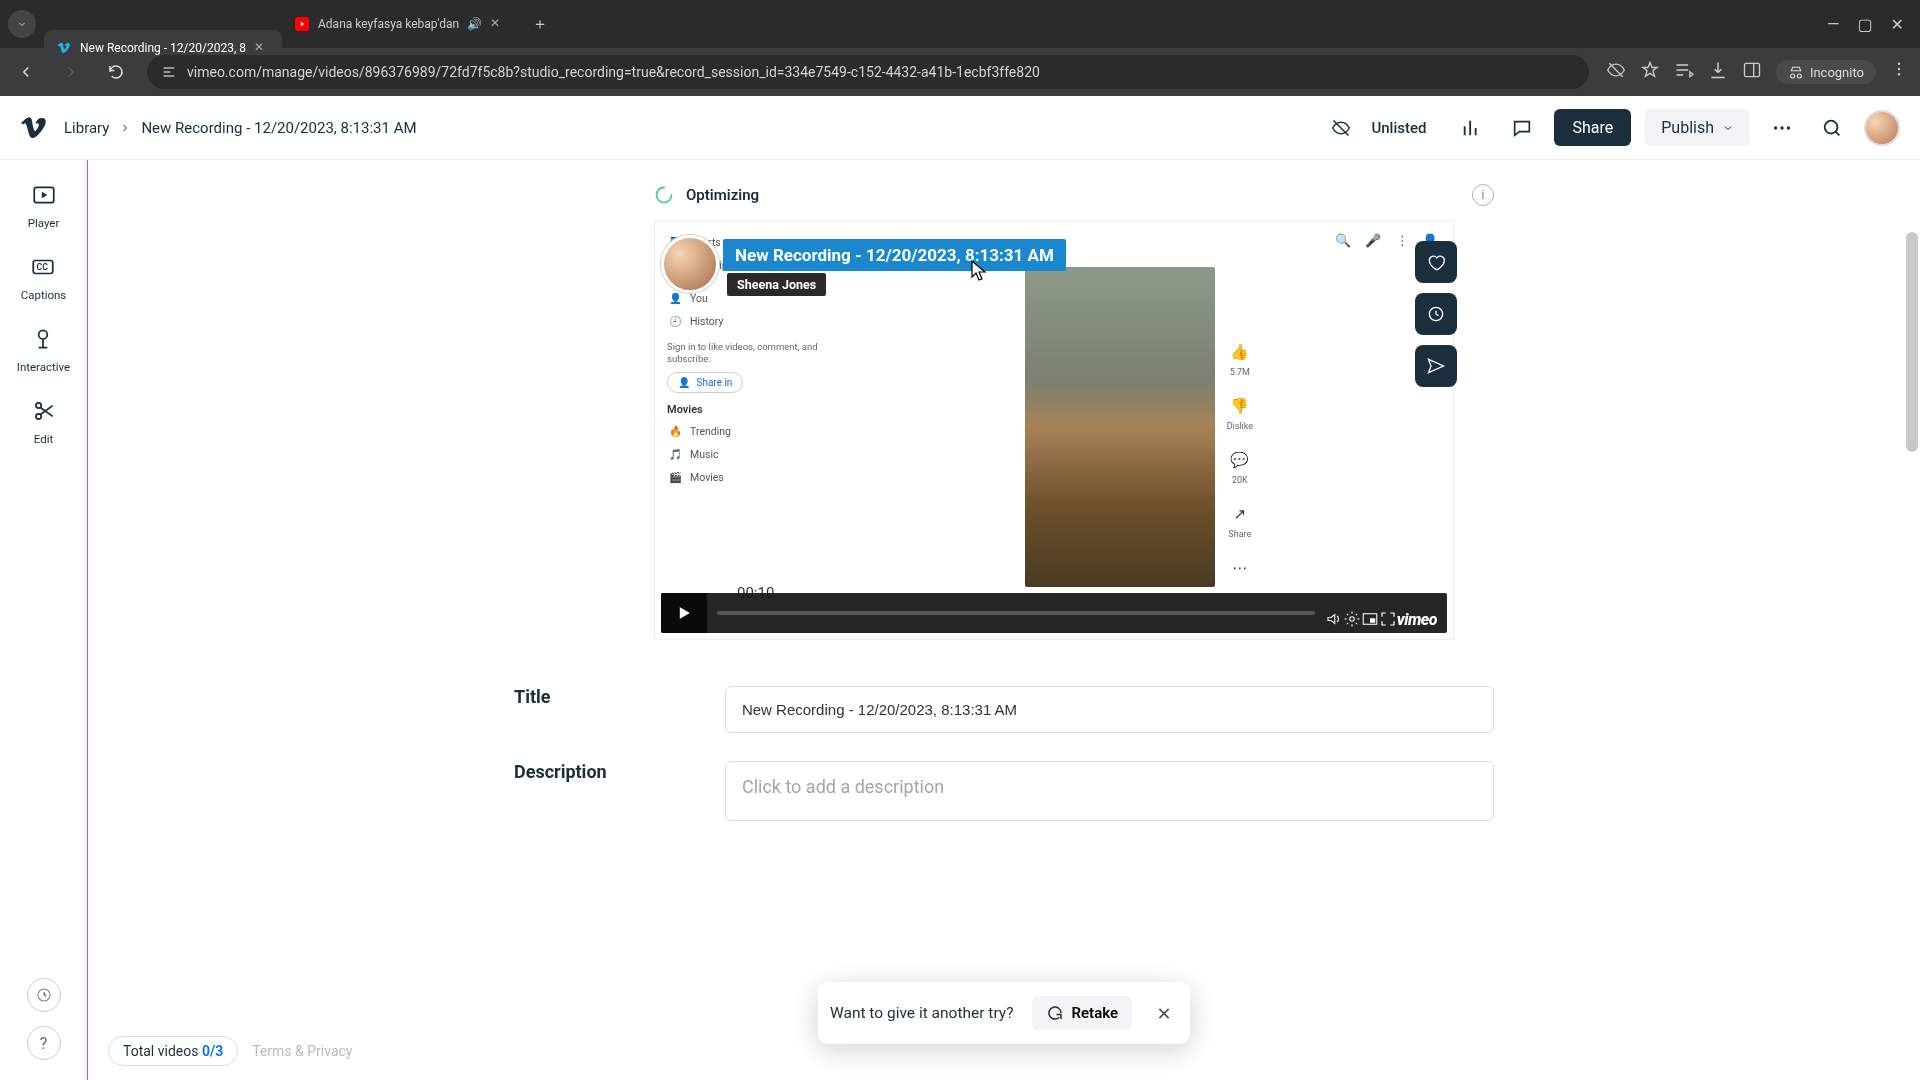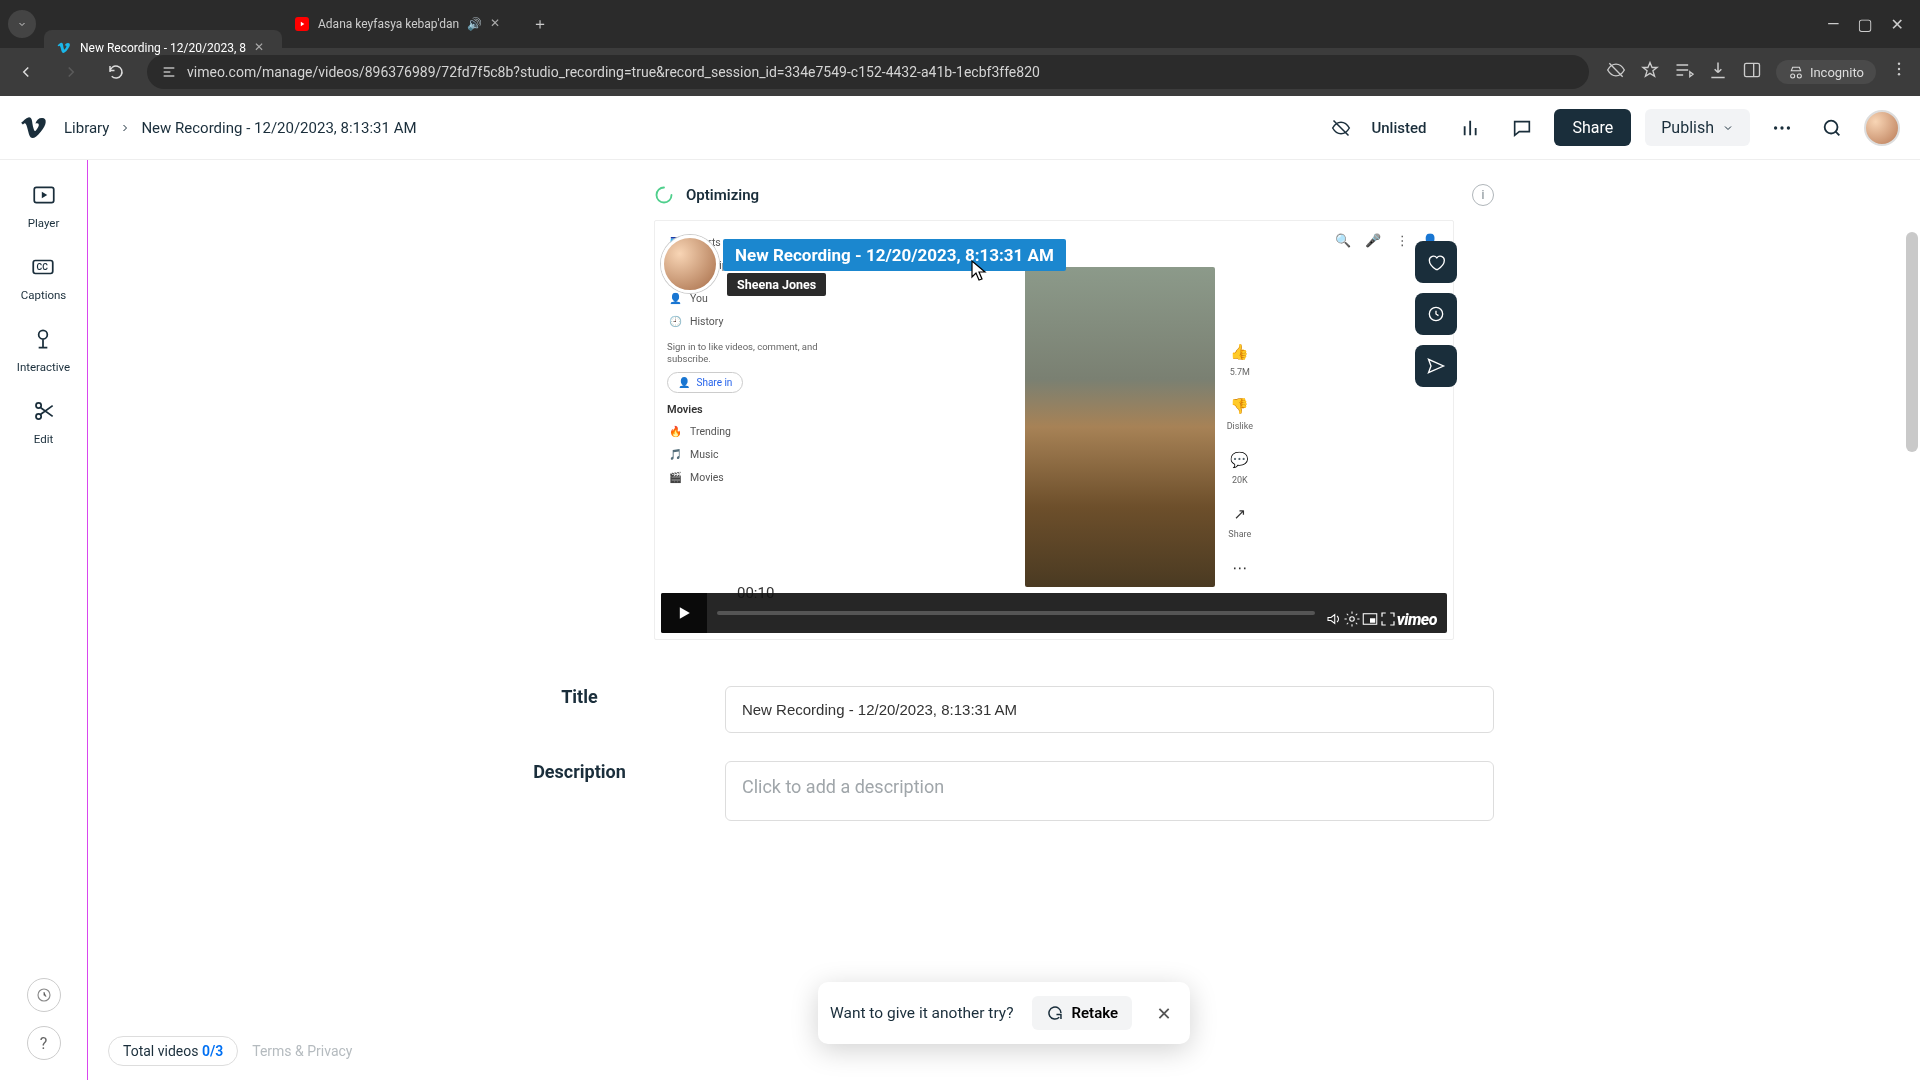--- a/index.html
+++ b/index.html
@@ -64,21 +64,21 @@
 .right-stack { position:absolute; right:-4px; top:20px; display:flex; flex-direction:column; gap:10px;}
 .sq-btn { width:42px; height:42px; border-radius:8px; background:#1a2e3b; color:#fff; display:flex; align-items:center; justify-content:center; font-size:18px; cursor:pointer;}
 .player-controls { position:absolute; left:6px; right:6px; bottom:6px; height:40px; background:rgba(20,20,20,.92); border-radius:2px; display:flex; align-items:center; color:#fff; gap:10px; padding-right:10px;}
 .play-btn { width:46px; height:40px; background:#0a0a0a; display:flex; align-items:center; justify-content:center; border-radius:2px 0 0 2px;}
 .progress { flex:1; height:4px; background:#555; border-radius:2px; position:relative;}
 .timecode { position:absolute; left:82px; bottom:37px; font-size:15px; color:#333;}
 .pc-icons { display:flex; align-items:center; font-size:15px;margin-top:12px;}
 .vimeo-word { font-weight:800; font-style:italic; letter-spacing:-.5px; font-size:16px;}
 
 .form-row { display:flex; align-items:flex-start; gap:80px; margin-top:46px;}
-.form-label { width:140px; font-size:18px; font-weight:700; color:#1a2e3b; text-align:center;}
+.form-label { width:140px; font-size:18px; font-weight:700; color:#1a2e3b; text-align:left;}
 .title-input { width:820px; padding:14px 16px; font-size:15px; border:1px solid #ddd; border-radius:6px; color:#333; }
 .desc-input { width:820px; min-height:60px; padding:14px 16px; font-size:18px; border:1px solid #ddd; border-radius:6px; color:#999; }
 
 .retake-toast { position:absolute; left:50%; transform:translateX(-50%); bottom:36px; background:#fff; border-radius:10px; box-shadow:0 6px 28px rgba(0,0,0,.18); padding:14px 12px; display:flex; align-items:center; gap:18px; z-index:20;}
 .retake-text { font-size:15.5px; color:#1a2e3b;}
 .retake-btn { display:flex; align-items:center; gap:8px; background:#f3f4f5; padding:8px 14px; border-radius:6px; font-weight:600; font-size:15px; cursor:pointer;}
 .retake-close { width:28px; height:28px; display:flex; align-items:center; justify-content:center; color:#555; cursor:pointer; font-size:18px;}
 
 .footer-line { position:absolute; bottom:14px; left:108px; display:flex; align-items:center; gap:14px;}
 .video-count-pill { border:1px solid #ddd; border-radius:18px; padding:6px 14px; font-size:14px; color:#1a2e3b;}

